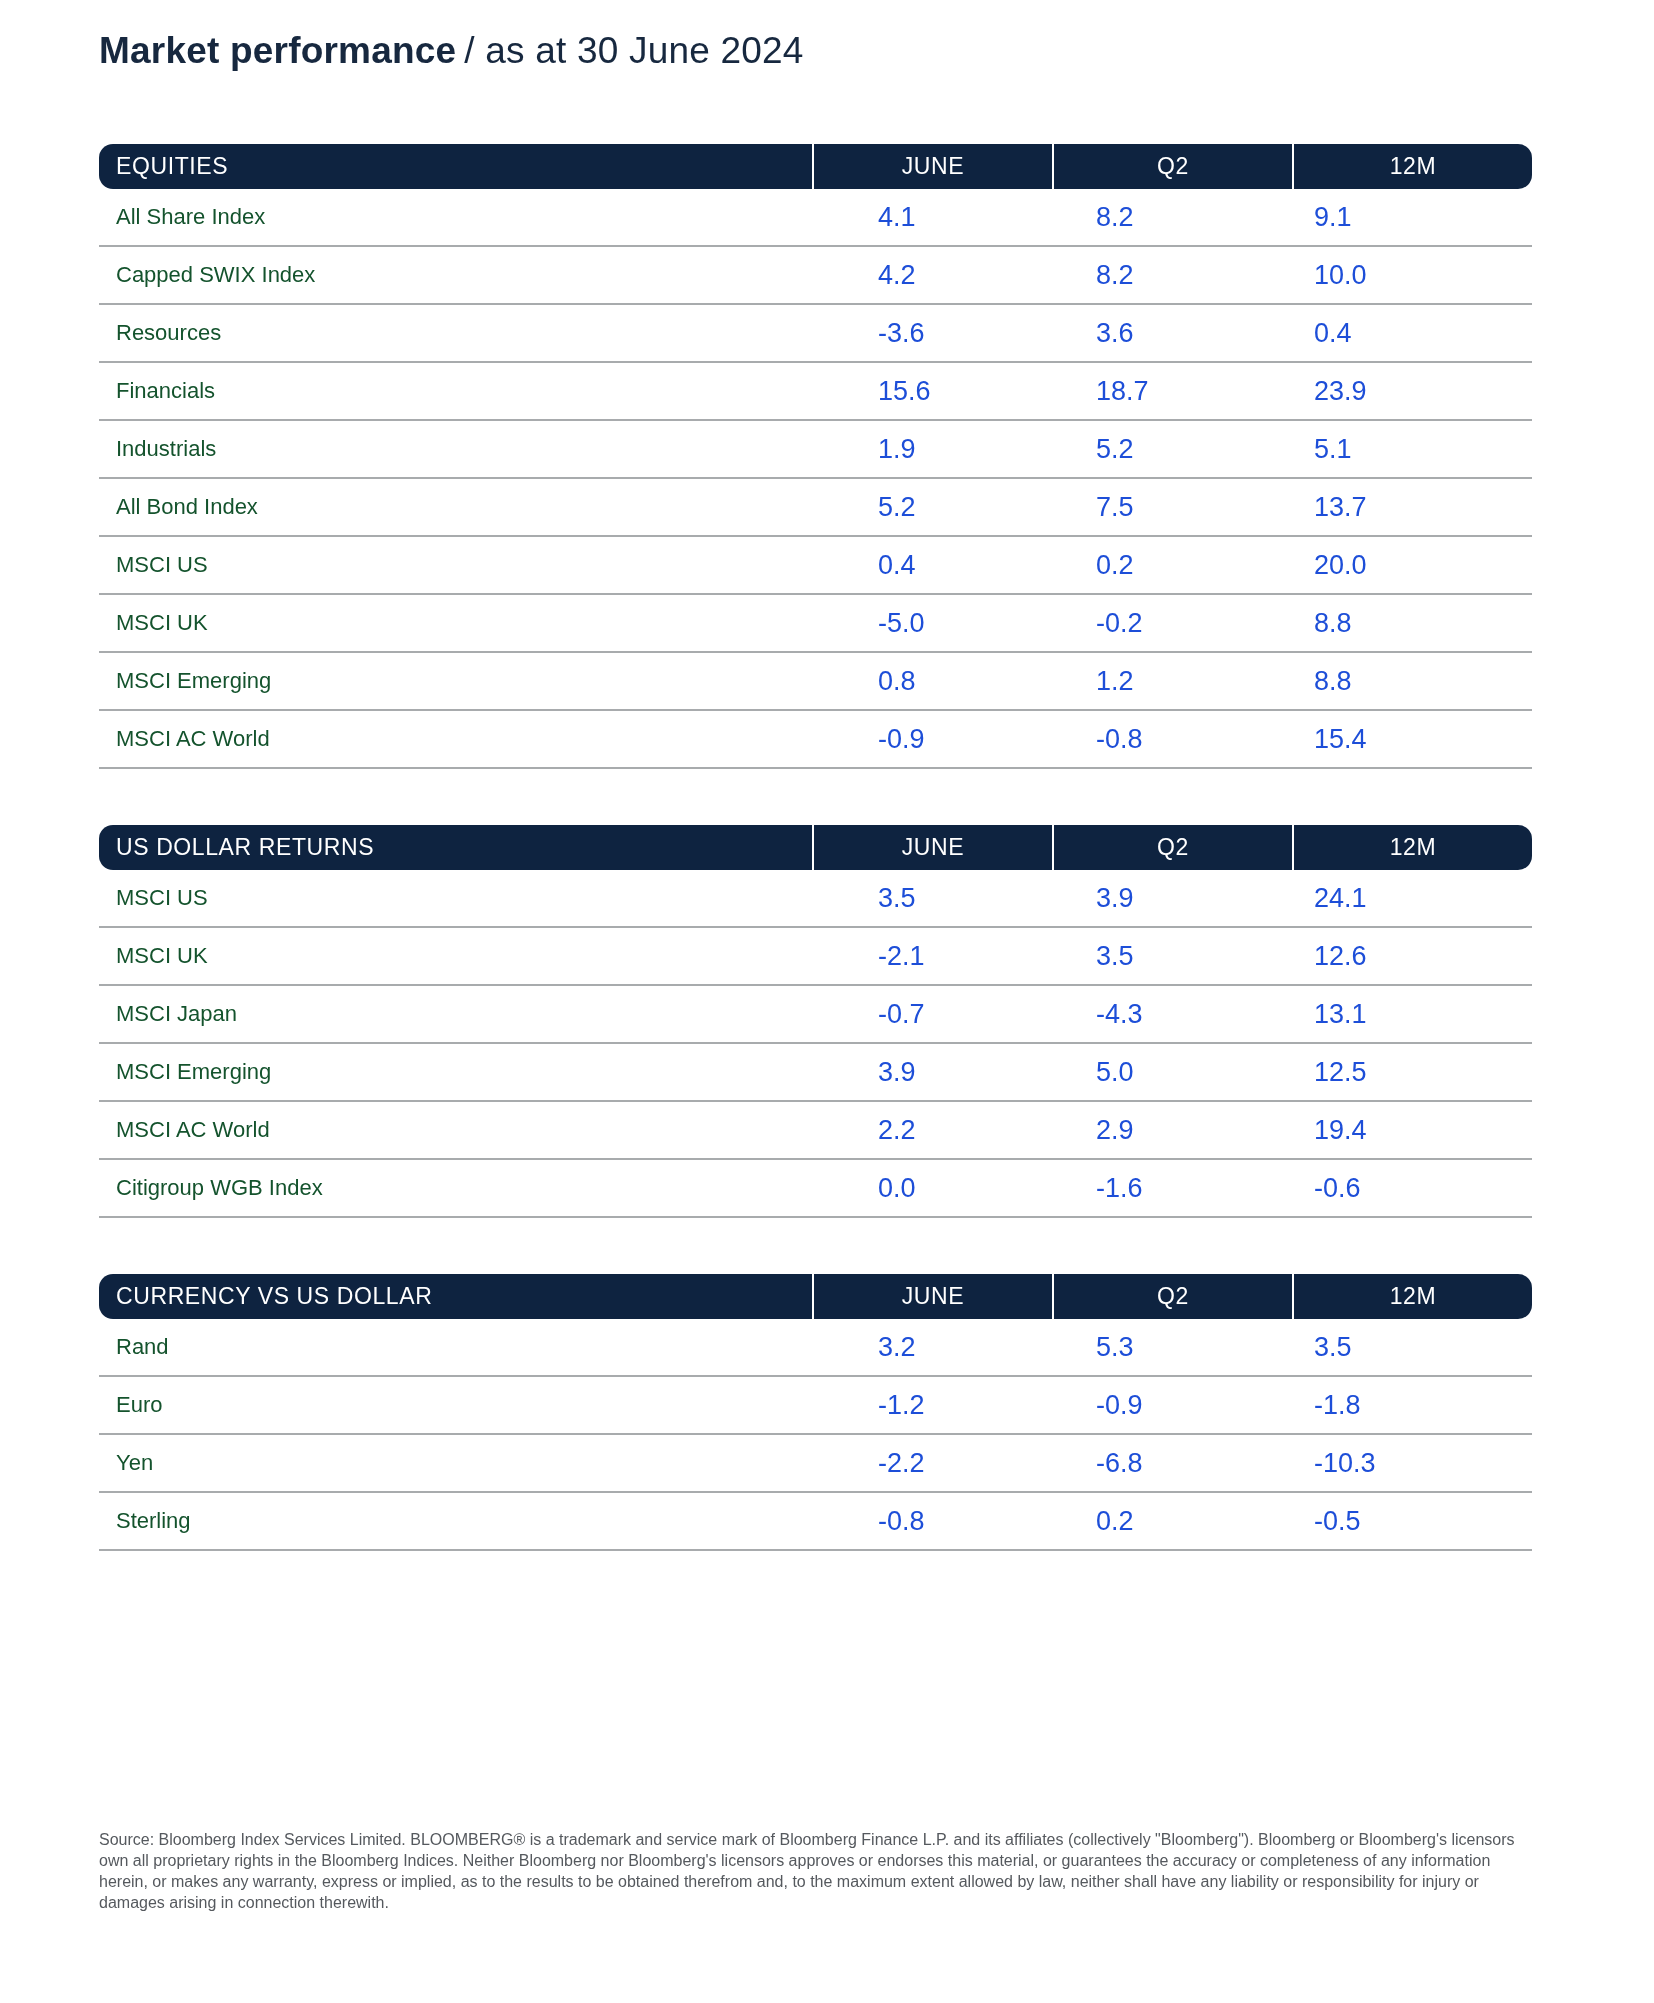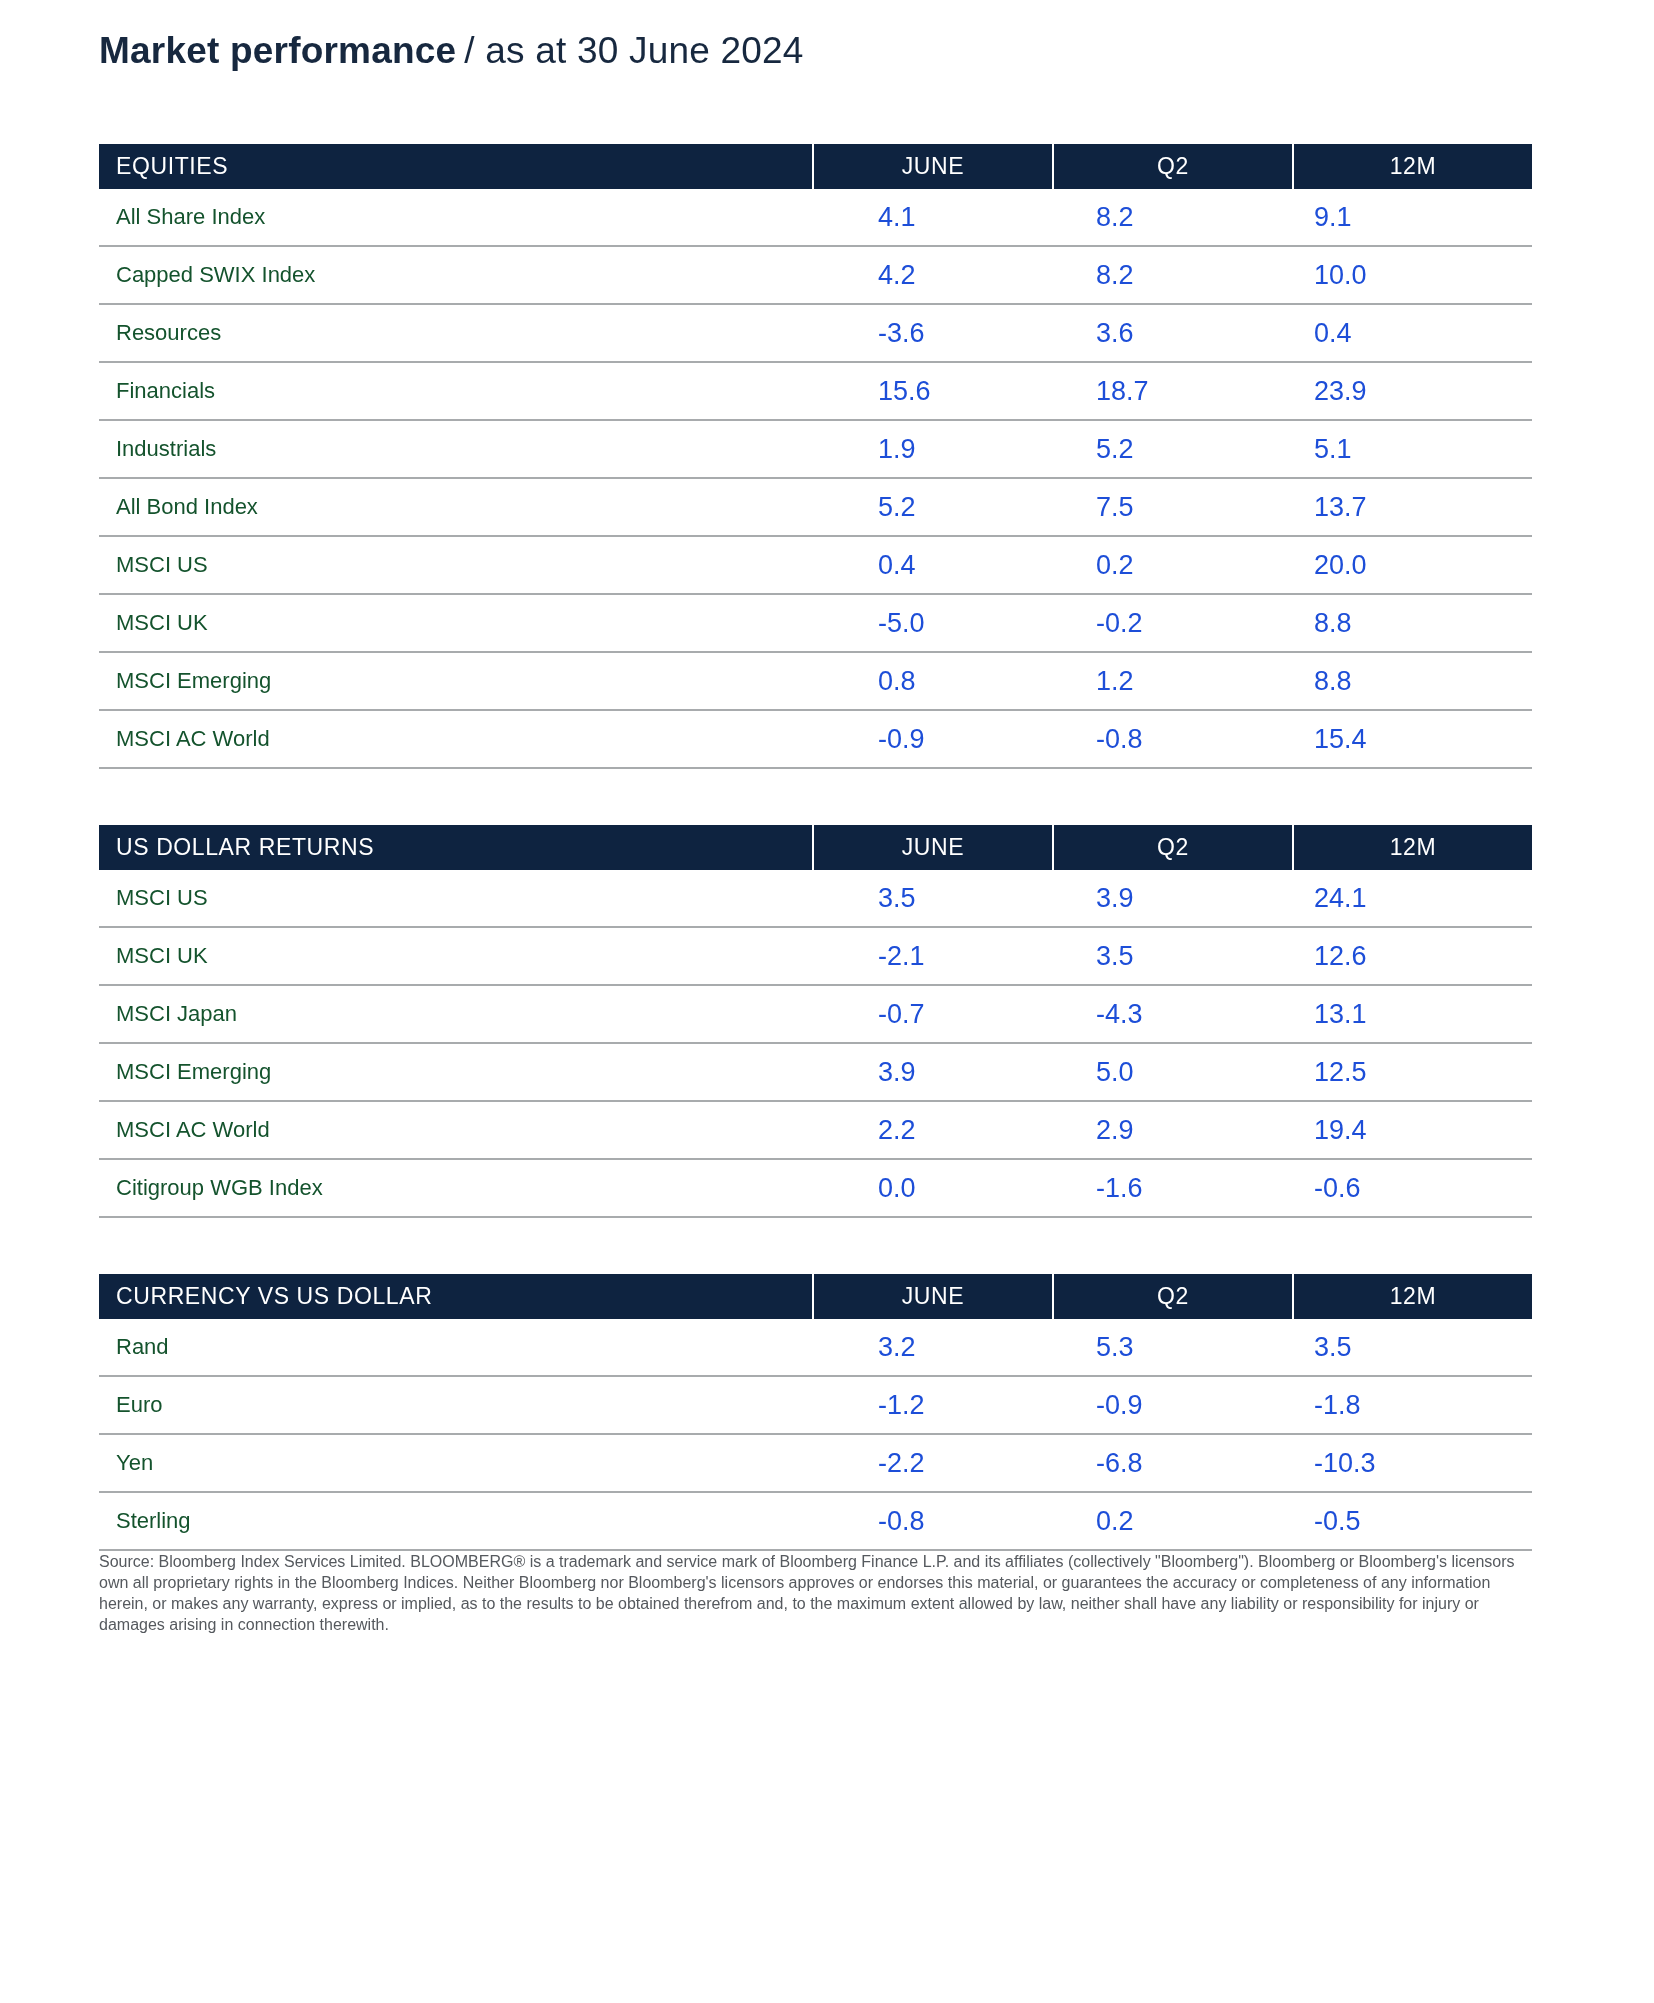--- a/index.html
+++ b/index.html
@@ -29,20 +29,21 @@
     margin-left: 8px;
   }
   .tbl { width: 1433px; }
   .tbl.first { margin-top: 72px; }
   .tbl.gap { margin-top: 56px; }
   .thead {
     display: flex;
     align-items: stretch;
     height: 45px;
     background: #0e2340;
+    border-radius: 14px;
   }
   .th-section {
     flex: 1;
     display: flex;
     align-items: center;
     padding-left: 17px;
     color: #ffffff;
     font-size: 23px;
     letter-spacing: 0.6px;
   }
@@ -68,20 +69,21 @@
     padding-left: 17px;
     font-size: 22px;
     color: #14532d;
   }
   .td-num {
     width: 218px;
     font-size: 27px;
     color: #1d4ed8;
   }
   .footer {
+    margin-top: 278px;
     width: 1433px;
     font-size: 16px;
     line-height: 1.32;
     color: #55595e;
   }
 </style>
 </head>
 <body>
 
 <div class="page">

